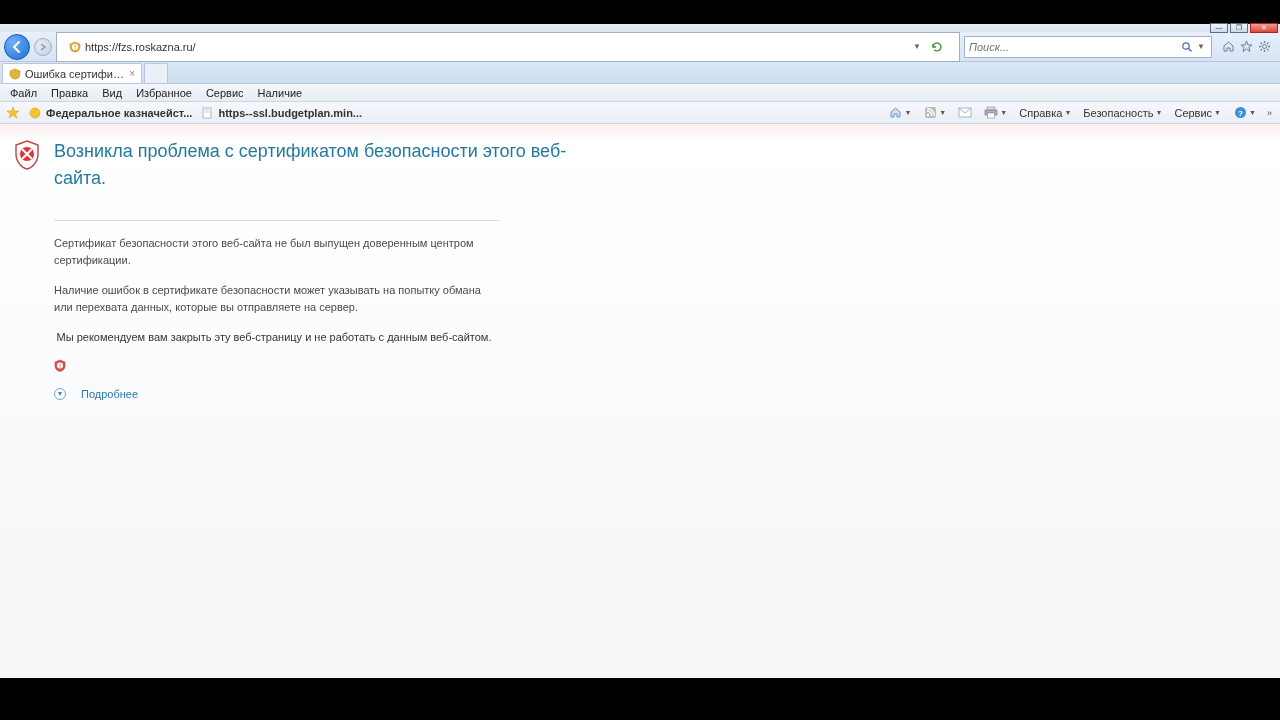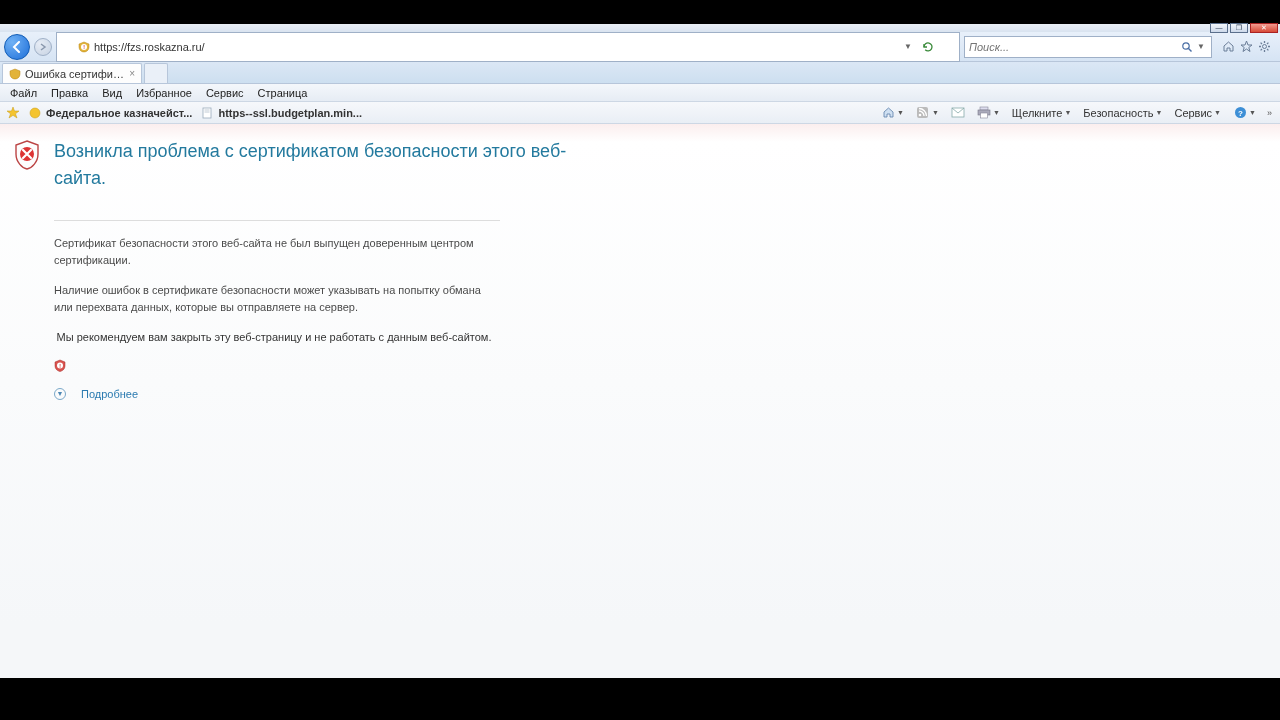--- a/index.html
+++ b/index.html
@@ -14,21 +14,21 @@
   
   .titlebar { height: 8px; background: linear-gradient(#e9eef5,#d9e3f0); position: relative; }
   .win-controls { position: absolute; right: 2px; top: -1px; display: flex; gap: 2px; }
   .win-btn { width: 18px; height: 10px; border: 1px solid #5a6f8c; background: linear-gradient(#f2f6fb,#cdd9ea); font-size: 7px; line-height: 8px; text-align: center; color: #2a3a50; cursor: default; }
   .win-close { background: linear-gradient(#f39a8f,#d74a37); border-color: #a22; color: #fff; width: 28px; }
 
   
   .navbar { height: 30px; background: linear-gradient(#e8f0fa,#d6e4f4); border-bottom: 1px solid #b7c6da; display: flex; align-items: center; padding: 0 4px; gap: 4px; }
   .nav-back { width: 26px; height: 26px; border-radius: 50%; background: radial-gradient(circle at 30% 30%, #6fb1f5, #1e6fd9); border: 1px solid #0f5bb5; display: flex; align-items: center; justify-content: center; color: #fff; font-size: 14px; cursor: pointer; }
   .nav-fwd { width: 18px; height: 18px; border-radius: 50%; background: radial-gradient(circle at 30% 30%, #e6ecf5, #c7d3e3); border: 1px solid #9fb0c7; display: flex; align-items: center; justify-content: center; color: #6d7d92; font-size: 10px; }
-  .addr-wrap { flex: 1; display: flex; align-items: center; background: #fff; border: 1px solid #9fb0c7; height: 30px; padding: 0 21px; gap: 4px; }
+  .addr-wrap { flex: 1; display: flex; align-items: center; background: #fff; border: 1px solid #9fb0c7; height: 30px; padding: 0 12px; gap: 4px; }
   .cert-err-icon { width: 12px; height: 12px; display:inline-flex;align-items:center;justify-content:center; }
   .addr-input { flex: 1; border: none; outline: none; font-size: 11px; color: #333; background: transparent; }
   .addr-drop { color: #666; font-size: 8px; padding: 0 2px; }
   .refresh-btn { width: 20px; height: 20px; display: flex; align-items: center; justify-content: center; color: #4a6; }
   .search-wrap { width: 248px; display: flex; align-items: center; background: #fff; border: 1px solid #9fb0c7; height: 22px; padding: 0 4px; }
   .search-input { flex: 1; border: none; outline: none; font-size: 11px; font-style: italic; color: #888; background: transparent; }
   .search-glass { color: #4a6fa5; font-size: 11px; padding: 0 2px; }
   .chrome-right { display: flex; gap: 2px; padding: 0 4px; align-items: center; }
   .chrome-ico { width: 16px; height: 16px; display: flex; align-items: center; justify-content: center; color: #5a6f8c; font-size: 12px; }
 
@@ -168,21 +168,21 @@
     </div>
     <div class="newtab"></div>
   </div>
 
   <div class="menubar">
     <span class="menuitem">Файл</span>
     <span class="menuitem">Правка</span>
     <span class="menuitem">Вид</span>
     <span class="menuitem">Избранное</span>
     <span class="menuitem">Сервис</span>
-    <span class="menuitem">Страница</span>
+    <span class="menuitem">Наличие</span>
   </div>
 
   <div class="favbar">
     <div class="fav-left">
       <span class="fav-ico">
           <svg width="14" height="14" viewBox="0 0 14 14">
             <path d="M7 1 L8.5 5 L13 5 L9.5 7.8 L11 12 L7 9.3 L3 12 L4.5 7.8 L1 5 L5.5 5 Z" fill="#f4c430" stroke="#c79a12" stroke-width="0.5"></path>
           </svg>
         </span>
       <span class="fav-item">
@@ -237,21 +237,21 @@
           <span class="cmd-ico">
             <svg width="14" height="13" viewBox="0 0 14 13">
               <rect x="3" y="1" width="8" height="3" fill="#dde" stroke="#889" stroke-width="0.6"></rect>
               <rect x="1" y="4" width="12" height="5" fill="#aab" stroke="#778" stroke-width="0.6"></rect>
               <rect x="3.5" y="7" width="7" height="5" fill="#fff" stroke="#889" stroke-width="0.6"></rect>
             </svg>
           </span>
           <span class="drop">▼</span>
         </span>
       <span class="cmd-btn">
-          <span>Щелкните</span>
+          <span>Справка</span>
           <span class="drop">▼</span>
         </span>
       <span class="cmd-btn">
           <span>Безопасность</span>
           <span class="drop">▼</span>
         </span>
       <span class="cmd-btn">
           <span>Сервис</span>
           <span class="drop">▼</span>
         </span>

